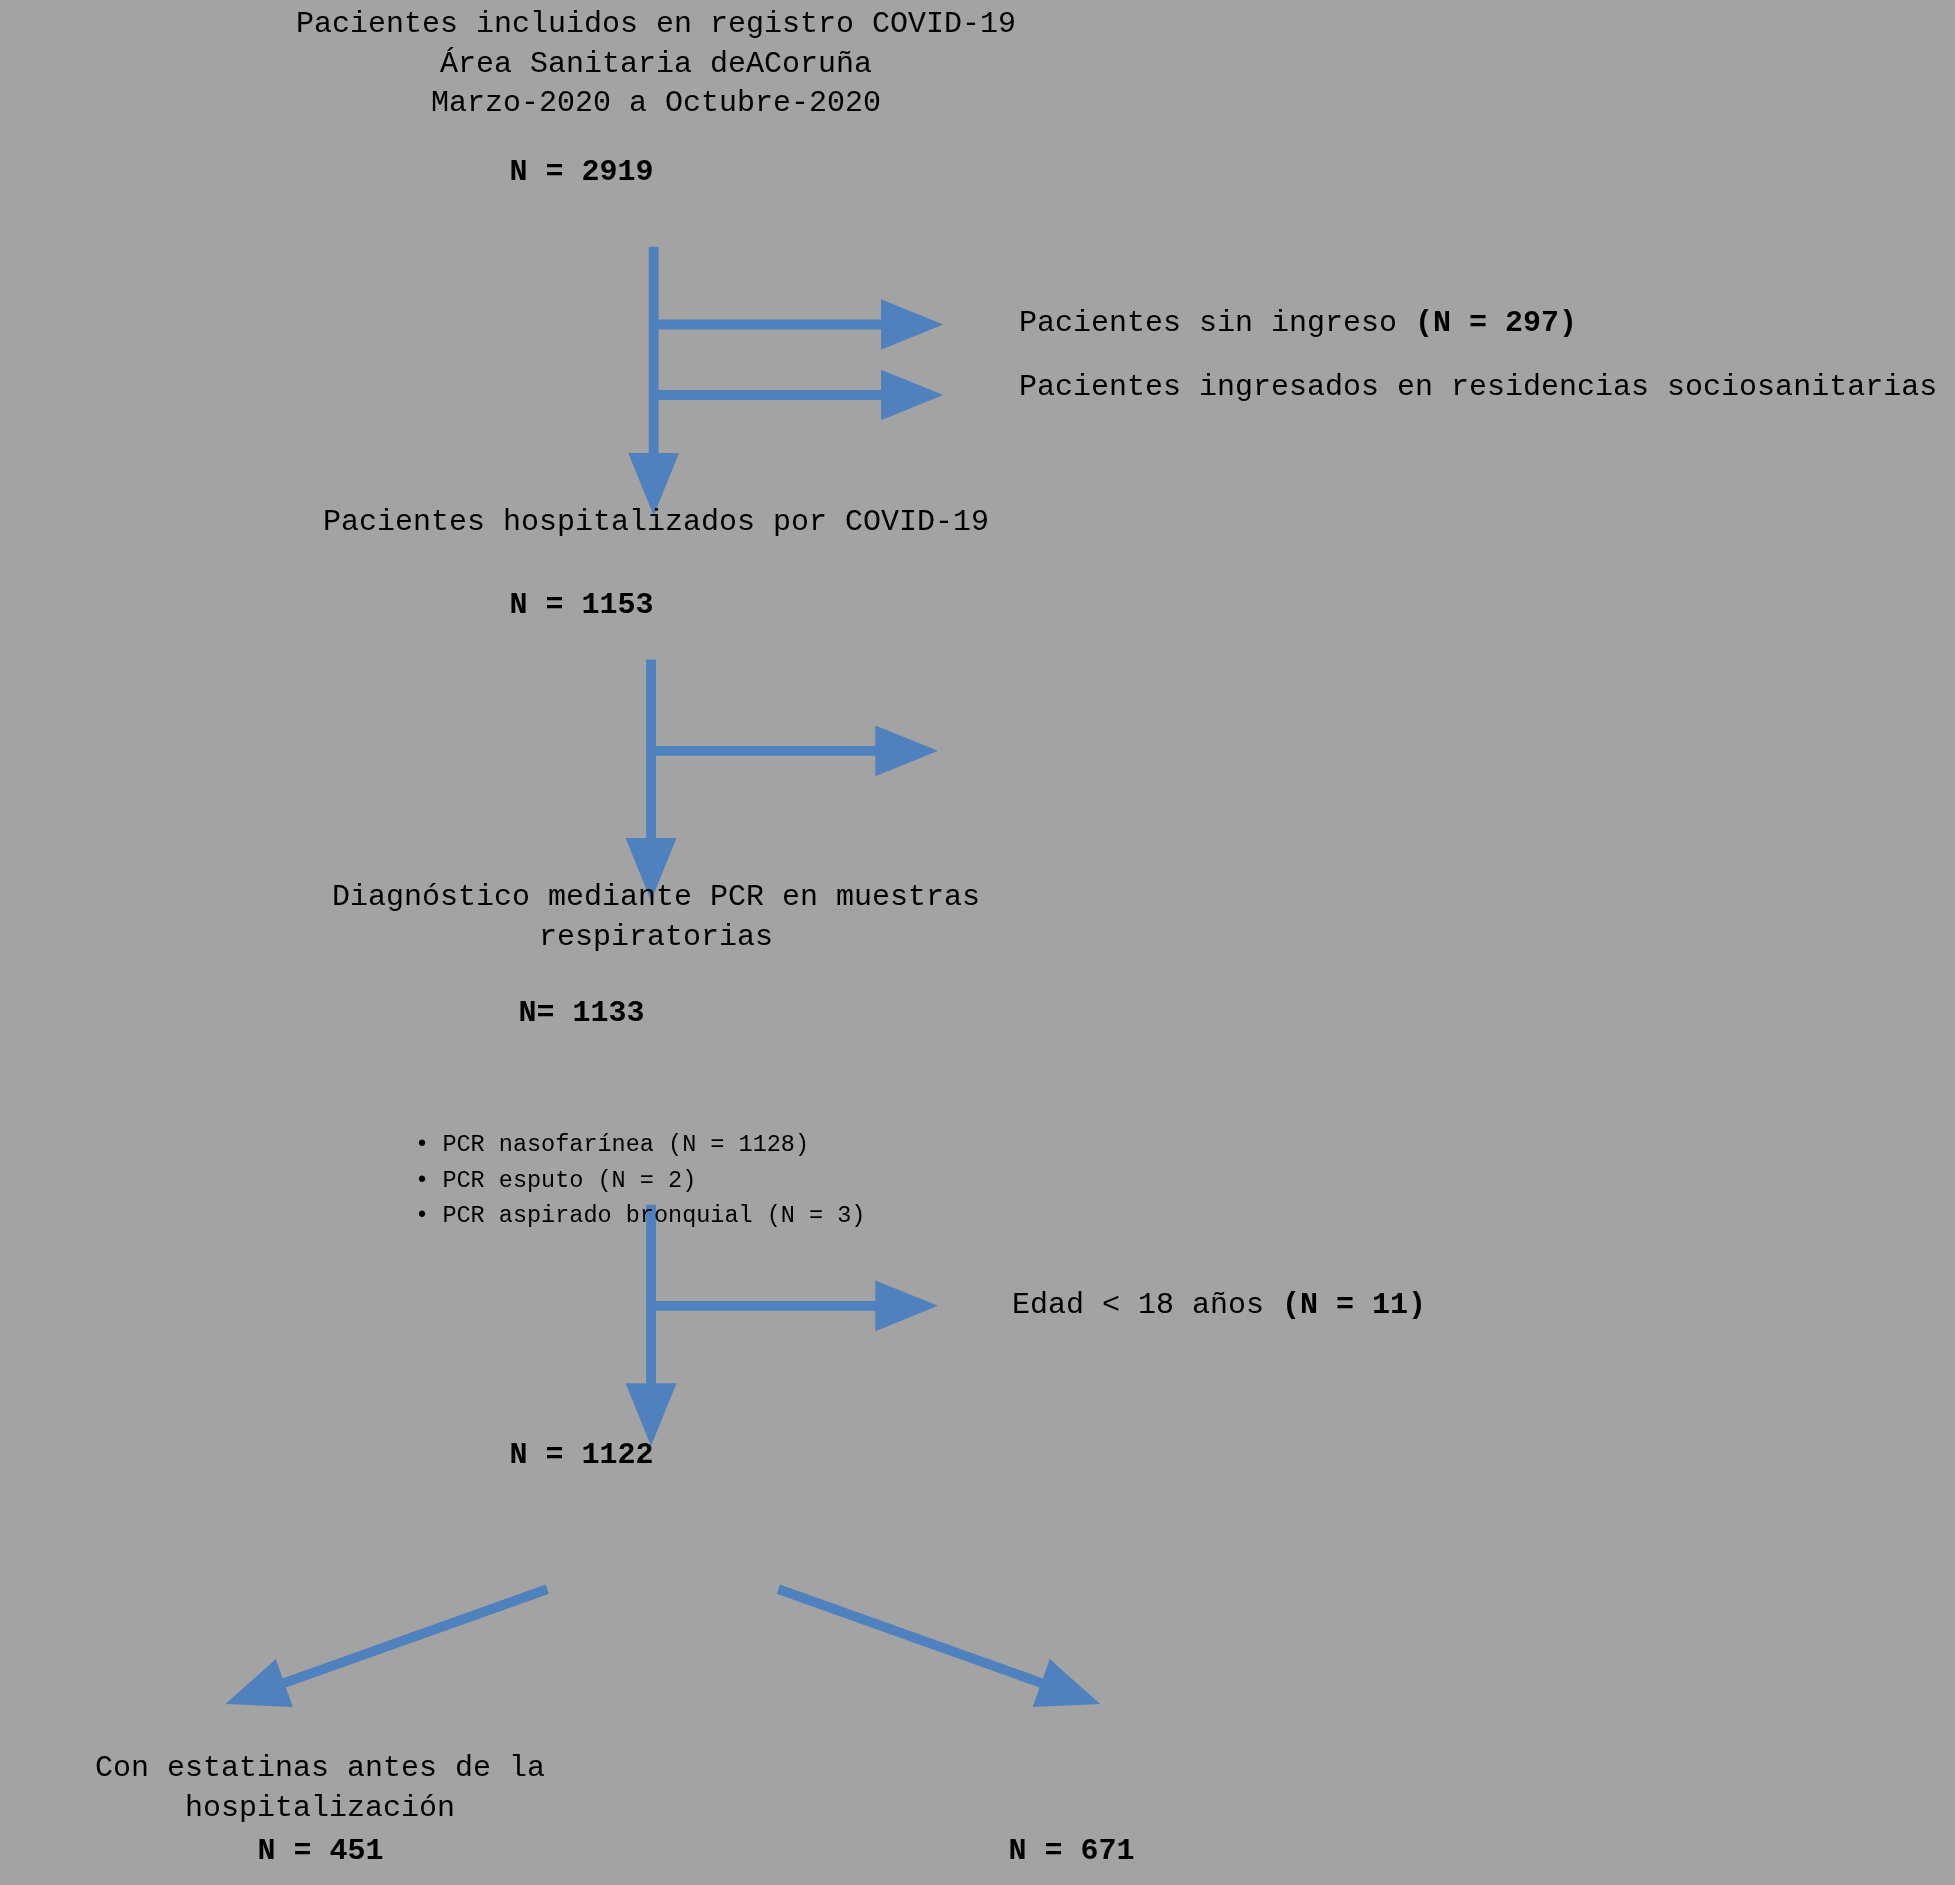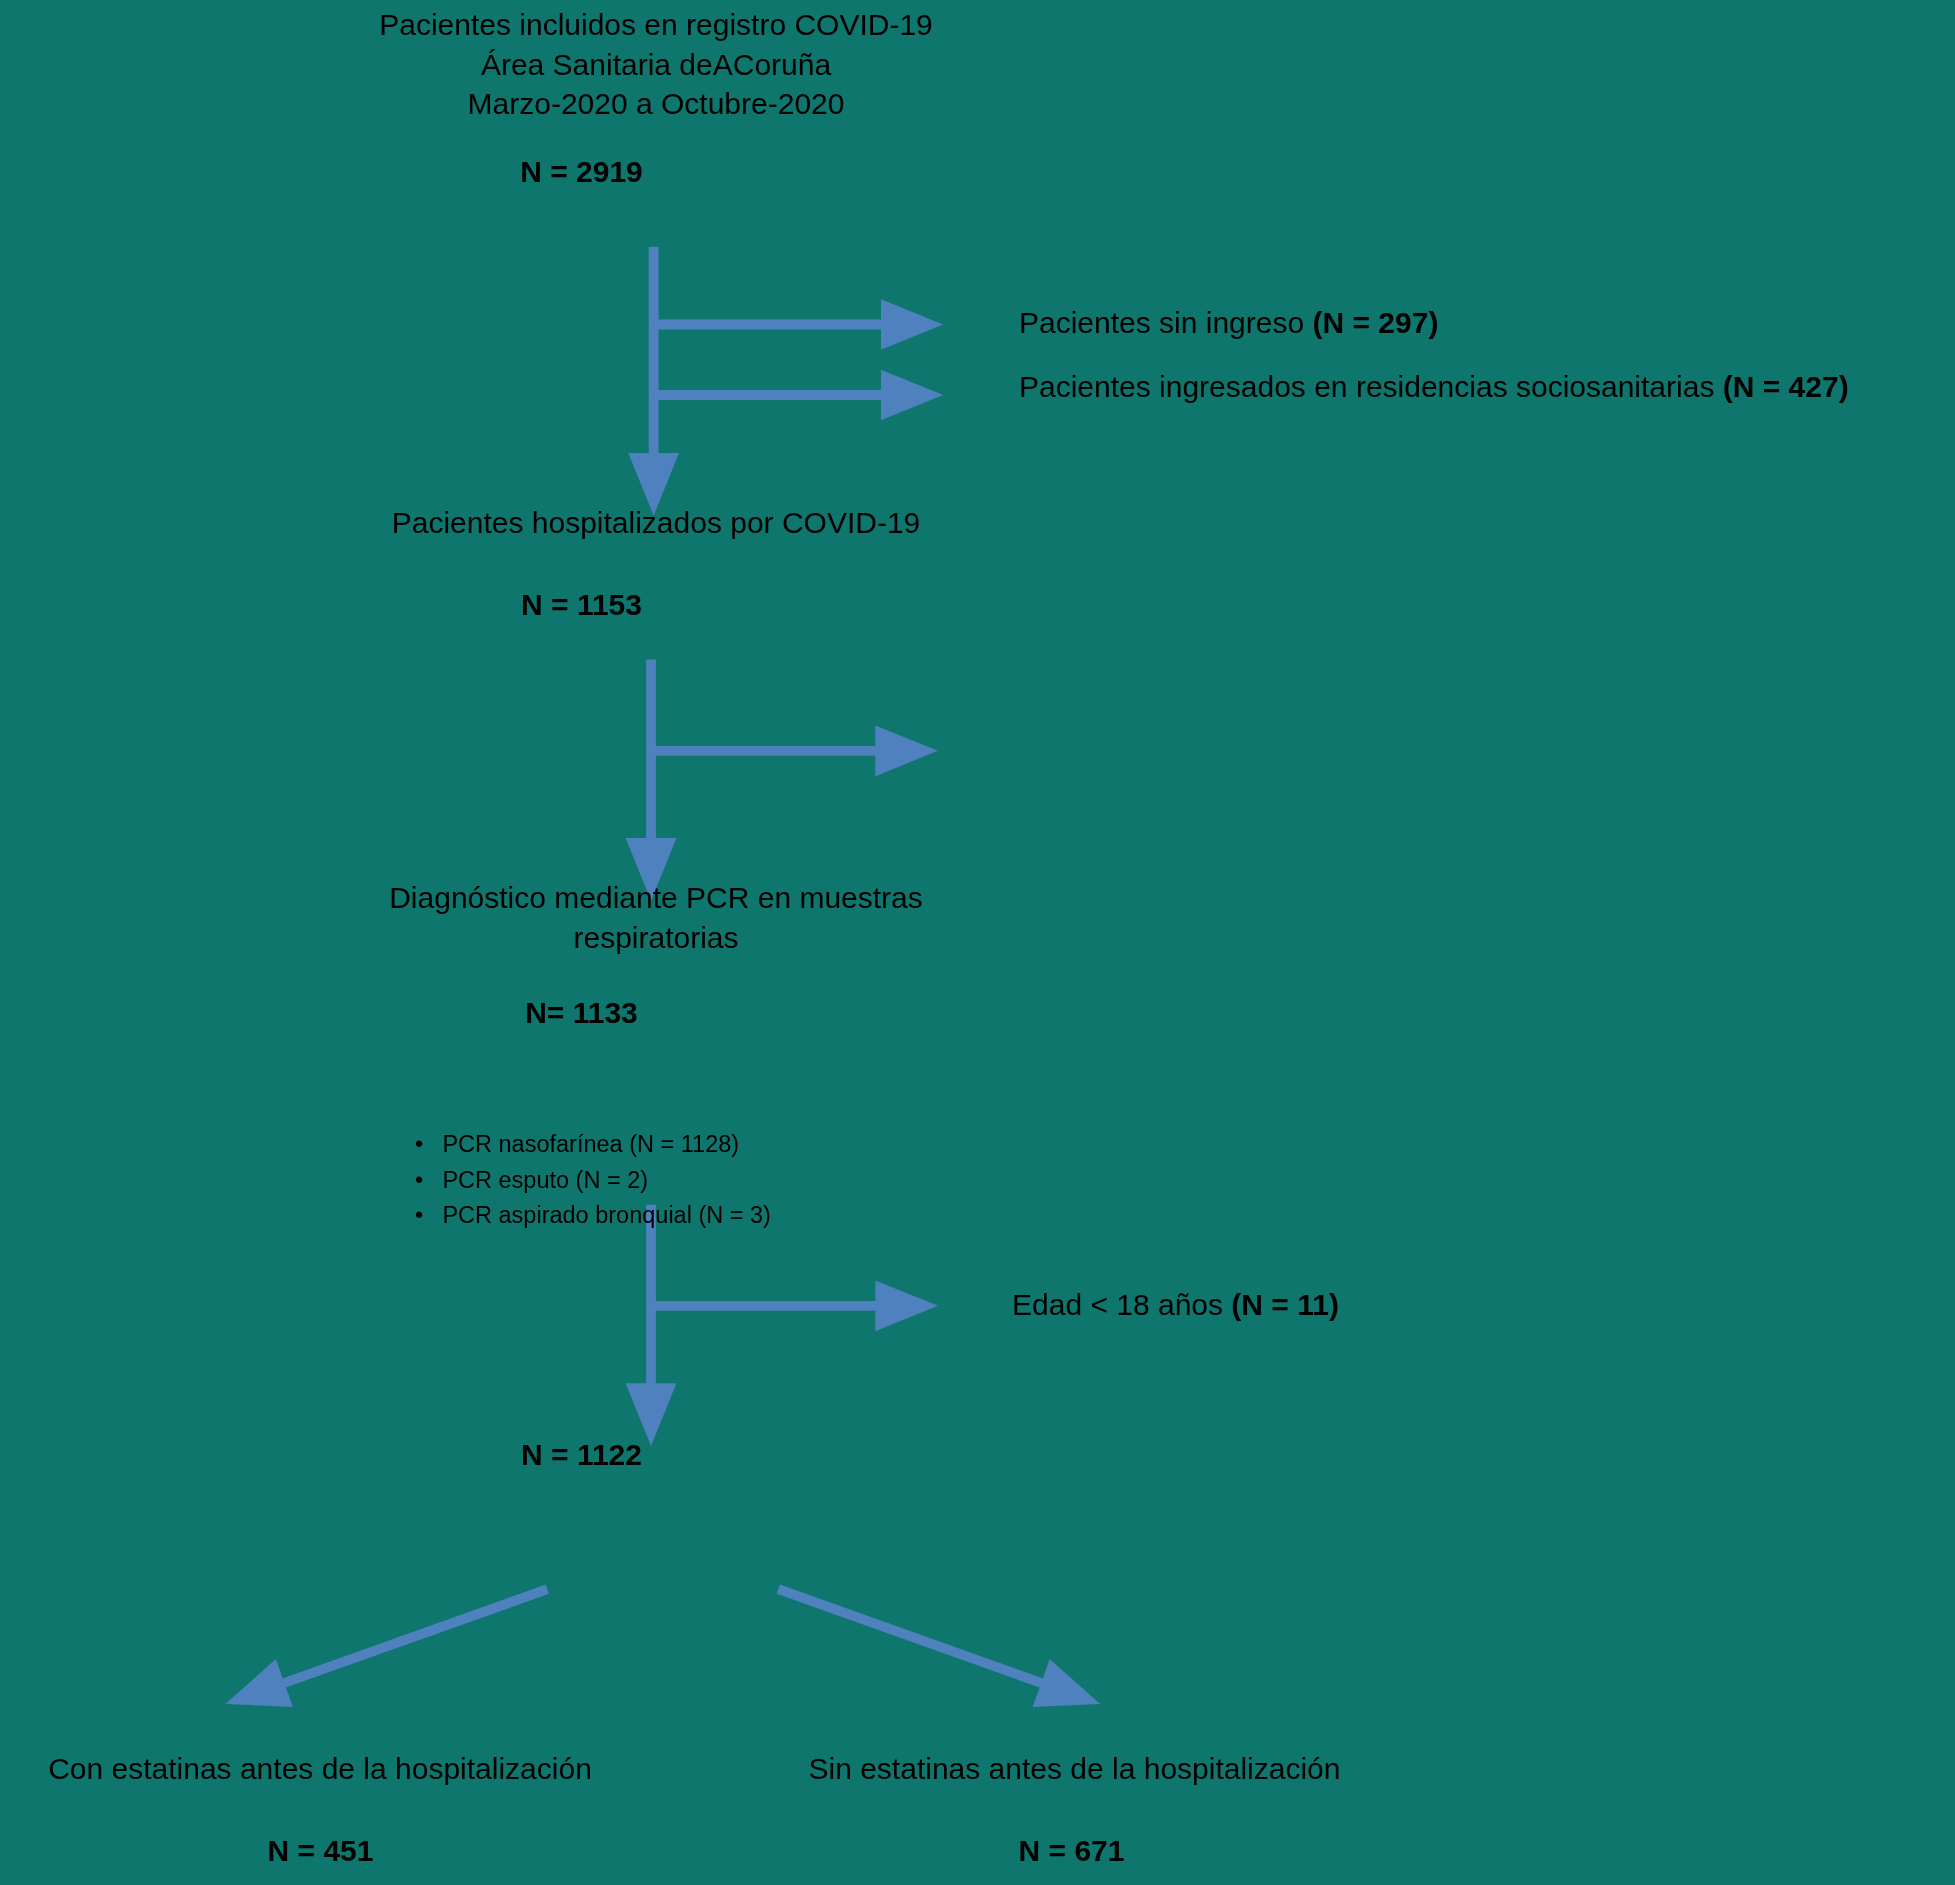--- a/index.html
+++ b/index.html
@@ -4,22 +4,22 @@
 <style>
   html, body {
     margin: 0;
     padding: 0;
     background: #ffffff;
   }
   #canvas {
     position: relative;
     width: 1955px;
     height: 1885px;
-    background: #0f766e;
-    font-family: Liberation Sans, sans-serif;
+    background: #a3a3a3;
+    font-family: Liberation Mono, monospace;
     color: #000000;
     overflow: hidden;
   }
   #arrows {
     position: absolute;
     left: 0;
     top: 0;
     width: 1955px;
     height: 1885px;
     pointer-events: none;
@@ -127,17 +127,16 @@
 
   <div class="sidelabel" style="left:1012px; top:1288px;">
     <span>Edad &lt; 18 años </span><b>(N = 11)</b>
   </div>
 
   <div class="ncount" style="left:477px; top:1438px; width:209px;">N = 1122</div>
 
   <div class="node center" style="left:-13px; top:1749px; width:666px;">Con estatinas antes de la hospitalización</div>
   <div class="ncount" style="left:216px; top:1834px; width:209px;">N = 451</div>
 
-  <div class="node center" style="left:748px; top:1749px; width:653px;">Sin estatinas antes de la hospitalización</div>
   <div class="ncount" style="left:967px; top:1834px; width:209px;">N = 671</div>
 
 </div>
 
 
 </body></html>

